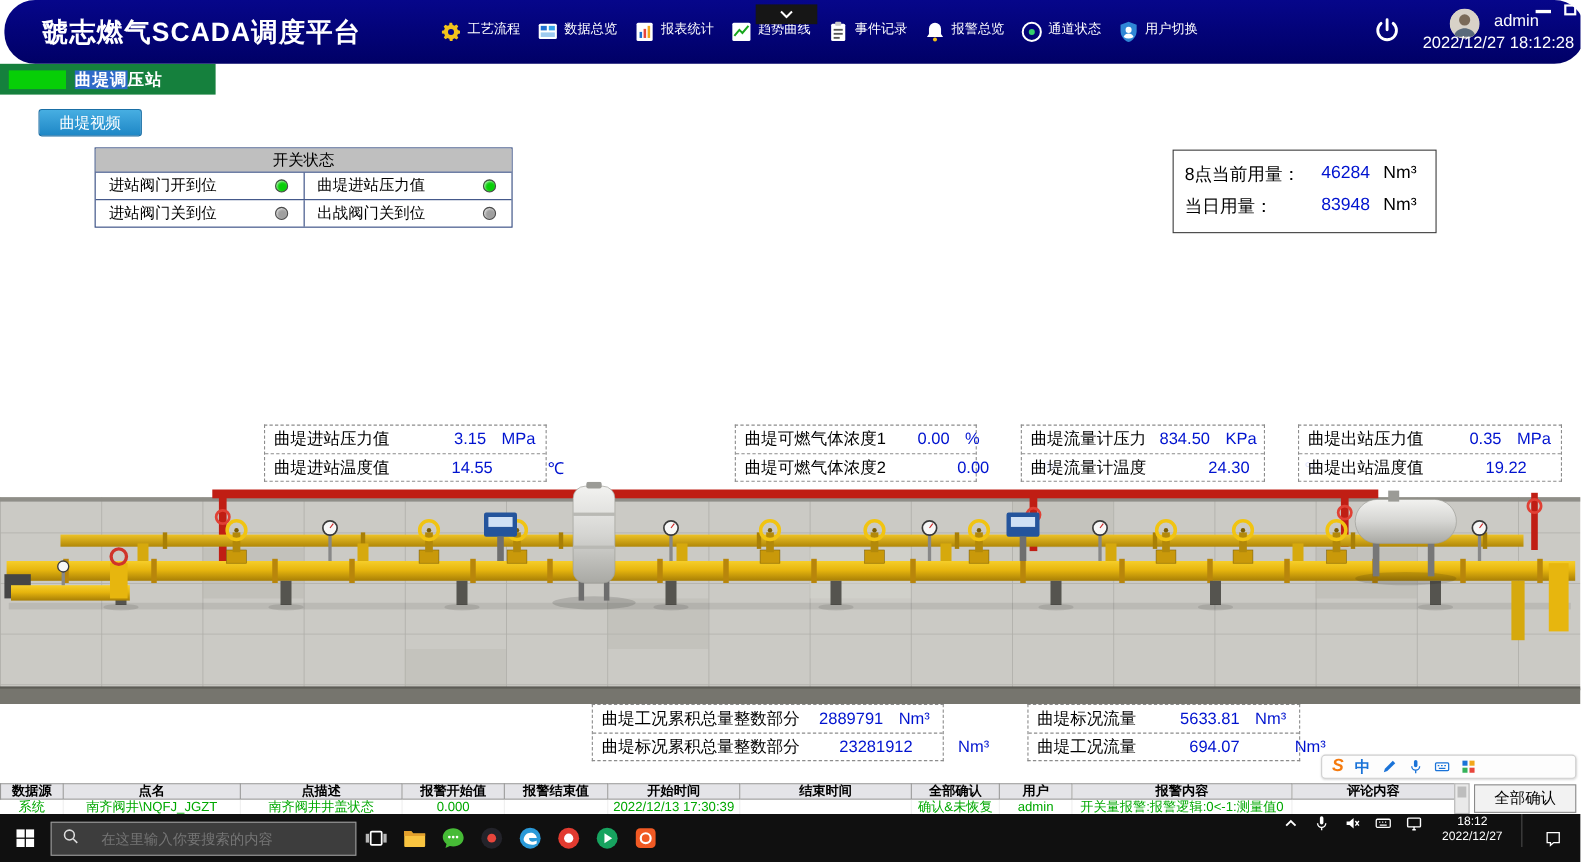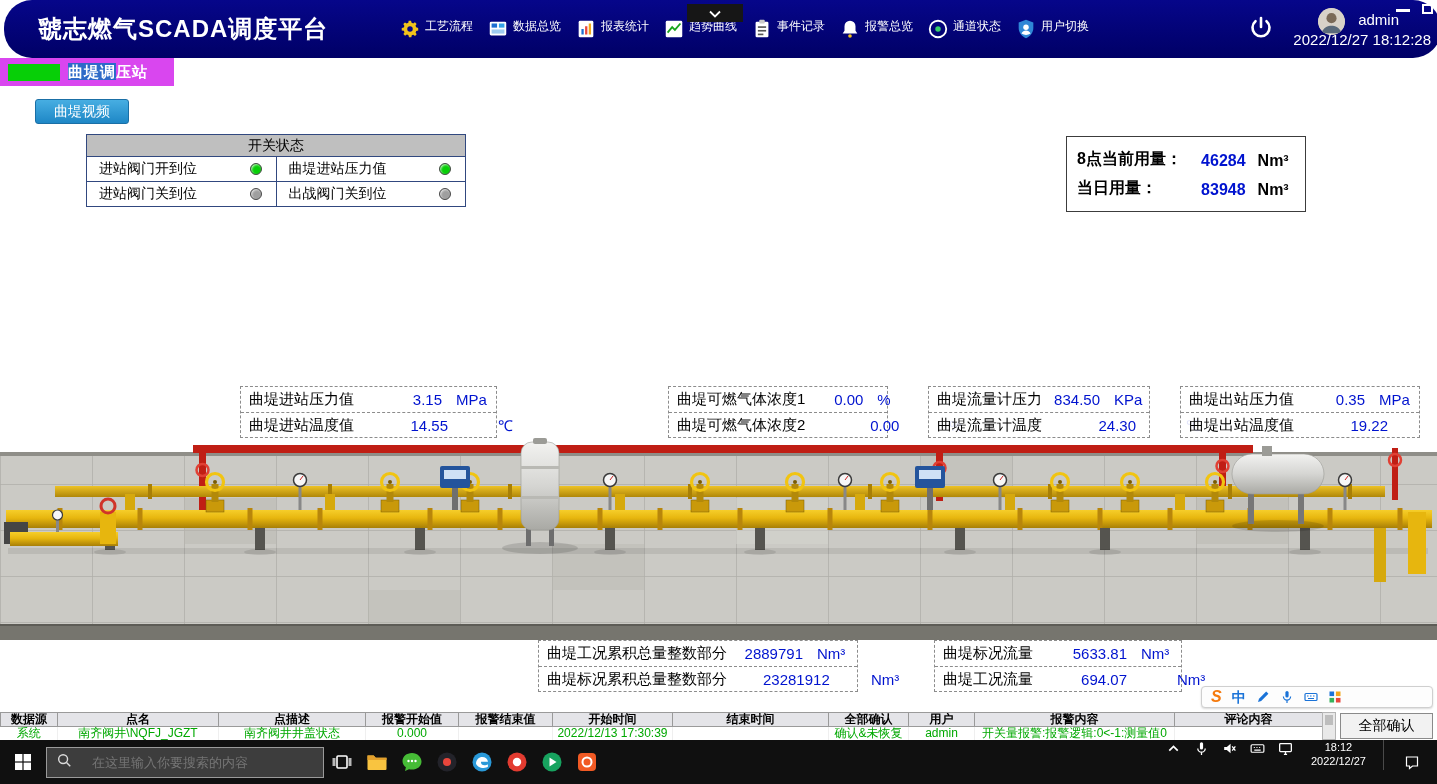--- a/index.html
+++ b/index.html
@@ -18,21 +18,21 @@
   .power-btn { position:absolute; right:165px; top:14px; width:30px; height:30px; cursor:pointer; }
   .avatar { position:absolute; right:96px; top:8px; width:27px; height:27px; border-radius:50%; overflow:hidden; background:#cfc8bc; }
   .hdr-user { position:absolute; right:42px; top:11px; color:#fff; font-size:15px; }
   .hdr-datetime { position:absolute; right:10px; top:31px; color:#fff; font-size:15px; }
   .win-btns { position:absolute; top:4px; right:8px; display:flex; gap:12px; align-items:flex-start; }
   .win-min { width:14px; height:3px; background:#fff; margin-top:5px; cursor:pointer; }
   .win-max { width:11px; height:10px; border:2px solid #fff; cursor:pointer; }
 
   
   .station-bar { position:absolute; top:58px; left:0; width:100%; height:28px; background:#fff; z-index:5; }
-  .station-tab { width:174px; height:28px; background:#d946ef; display:flex; align-items:center; gap:8px; padding-left:8px; cursor:pointer; }
+  .station-tab { width:196px; height:28px; background:#15803d; display:flex; align-items:center; gap:8px; padding-left:8px; cursor:pointer; }
   .tab-swatch { width:52px; height:17px; background:var(--indicator-on,#07cf07); }
   .tab-text { color:#fff; font-size:15px; font-weight:bold; letter-spacing:1px; }
   .tab-text .sel { background:#2e6ac8; }
 
   .video-btn { position:absolute; left:35px; top:99px; width:94px; height:25px;
                background:linear-gradient(#47aee2,#1e87c6); color:#fff; font-size:14px;
                border:1px solid #1a6fa6; border-radius:3px; cursor:pointer; z-index:4;
                font-family:"Liberation Sans", sans-serif; }
 
   
@@ -42,21 +42,21 @@
   .sw-cell { flex:1; display:flex; align-items:center; padding:0 14px 0 12px; }
   .sw-cell:first-child { border-right:1px solid #31487f; }
   .sw-label { flex:1; font-size:14px; color:#000; }
   .light { width:12px; height:12px; border-radius:50%; background:var(--indicator-off,#9f9f9f);
            border:1px solid #4a4a4a; box-shadow:inset 1px 1px 2px rgba(255,255,255,.7); }
   .light[data-state="on"] { background:var(--indicator-on,#07cf07); }
 
   
   .usage { position:absolute; left:1066px; top:136px; width:240px; height:76px; border:1px solid #3c3c3c;
            background:#fff; padding:8px 10px; display:flex; flex-direction:column; justify-content:space-around; z-index:4; }
-  .u-row { display:flex; align-items:flex-end; font-size:16px; color:#000;font-weight:bold; }
+  .u-row { display:flex; align-items:flex-start; font-size:16px; color:#000; }
   .u-label { width:126px; }
   .u-value { flex:1; text-align:right; color:var(--value-blue,#0013cf); }
   .u-unit { width:50px; text-align:left; padding-left:12px; }
 
   
   .panel { position:absolute; border:1px dashed #8c8c8c; background:rgba(255,255,255,.88); z-index:3; }
   .p-row { display:flex; align-items:center; height:25px; padding:0 8px; font-size:15px; color:#000; }
   .p-row + .p-row { border-top:1px dashed #8c8c8c;gap:36px; }
   .p-label { flex:1; white-space:nowrap; }
   .p-value { min-width:58px; text-align:right; color:var(--value-blue,#0013cf); }

